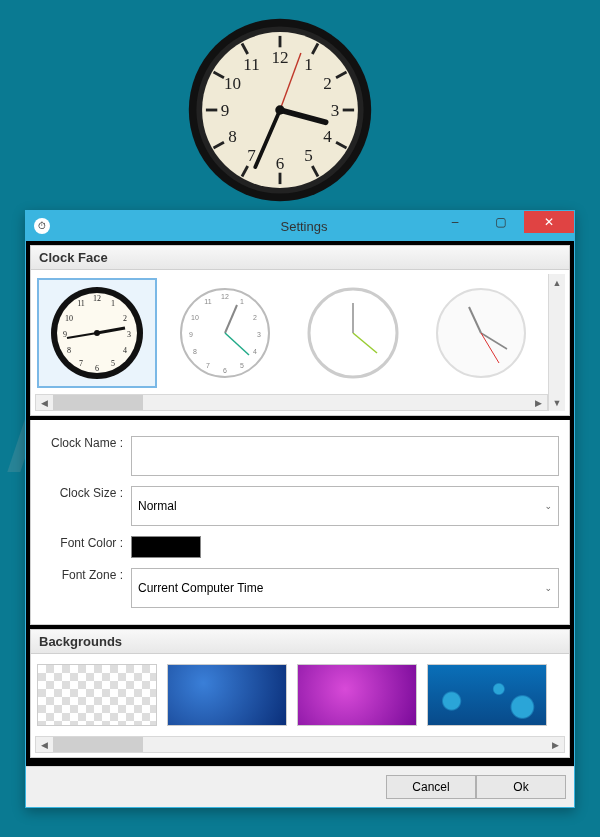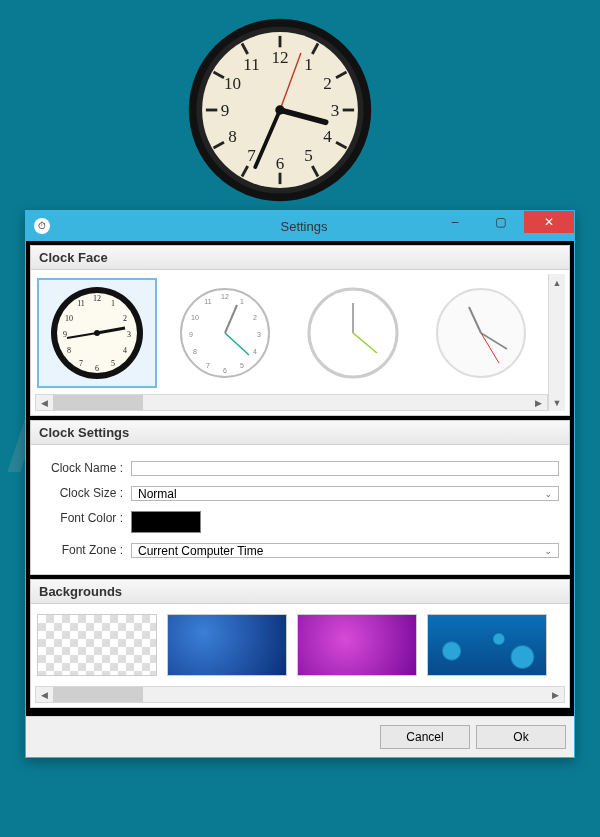--- a/index.html
+++ b/index.html
@@ -147,21 +147,21 @@
     text-align: right;
     padding-right: 8px;
     color: #333;
     font-size: 12px;
   }
   .form-control {
     flex: 1;
   }
   input[type=text].ctl, .select-ctl {
     width: 100%;
-    height: 15px;
+    height: 40px;
     border: 1px solid #b8b8b8;
     background: #fff;
     padding: 2px 6px;
     font-size: 12px;
     font-family: inherit;
   }
   .select-ctl {
     display: flex;
     align-items: center;
     justify-content: space-between;
@@ -199,21 +199,20 @@
   }
   .bg-blue { background: radial-gradient(circle at 30% 30%, #3a7fd8, #0a2f7a); }
   .bg-magenta { background: radial-gradient(circle at 40% 40%, #d84ad8, #7a0a9a); }
   .bg-bubbles { background: radial-gradient(circle at 20% 60%, #2aa5d8 8%, transparent 10%),
                              radial-gradient(circle at 60% 40%, #2aa5d8 6%, transparent 8%),
                              radial-gradient(circle at 80% 70%, #2aa5d8 10%, transparent 12%),
                              linear-gradient(#0a6fb8,#084a8a); }
   .dialog-footer {
     display: flex;
     justify-content: flex-end;
-    gap: 6px;
     padding: 8px;
     background: #f0f0f0;
     border-top: 1px solid #d8d8d8;
   }
   .btn {
     width: 90px;
     height: 24px;
     background: #e8e8e8;
     border: 1px solid #b0b0b0;
     font-size: 12px;
@@ -386,21 +385,20 @@
               <span>▲</span>
             </div>
           <div class="track"></div>
           <div class="arrow">
               <span>▼</span>
             </div>
         </div>
       </div>
     </div>
 
-    <div class="section-header">Clock Settings</div>
     <div class="section-body">
       <div class="form-row">
         <div class="form-label">Clock Name :</div>
         <div class="form-control">
           <input type="text" class="ctl" value="" style="">
         </div>
       </div>
       <div class="form-row">
         <div class="form-label">Clock Size :</div>
         <div class="form-control">

